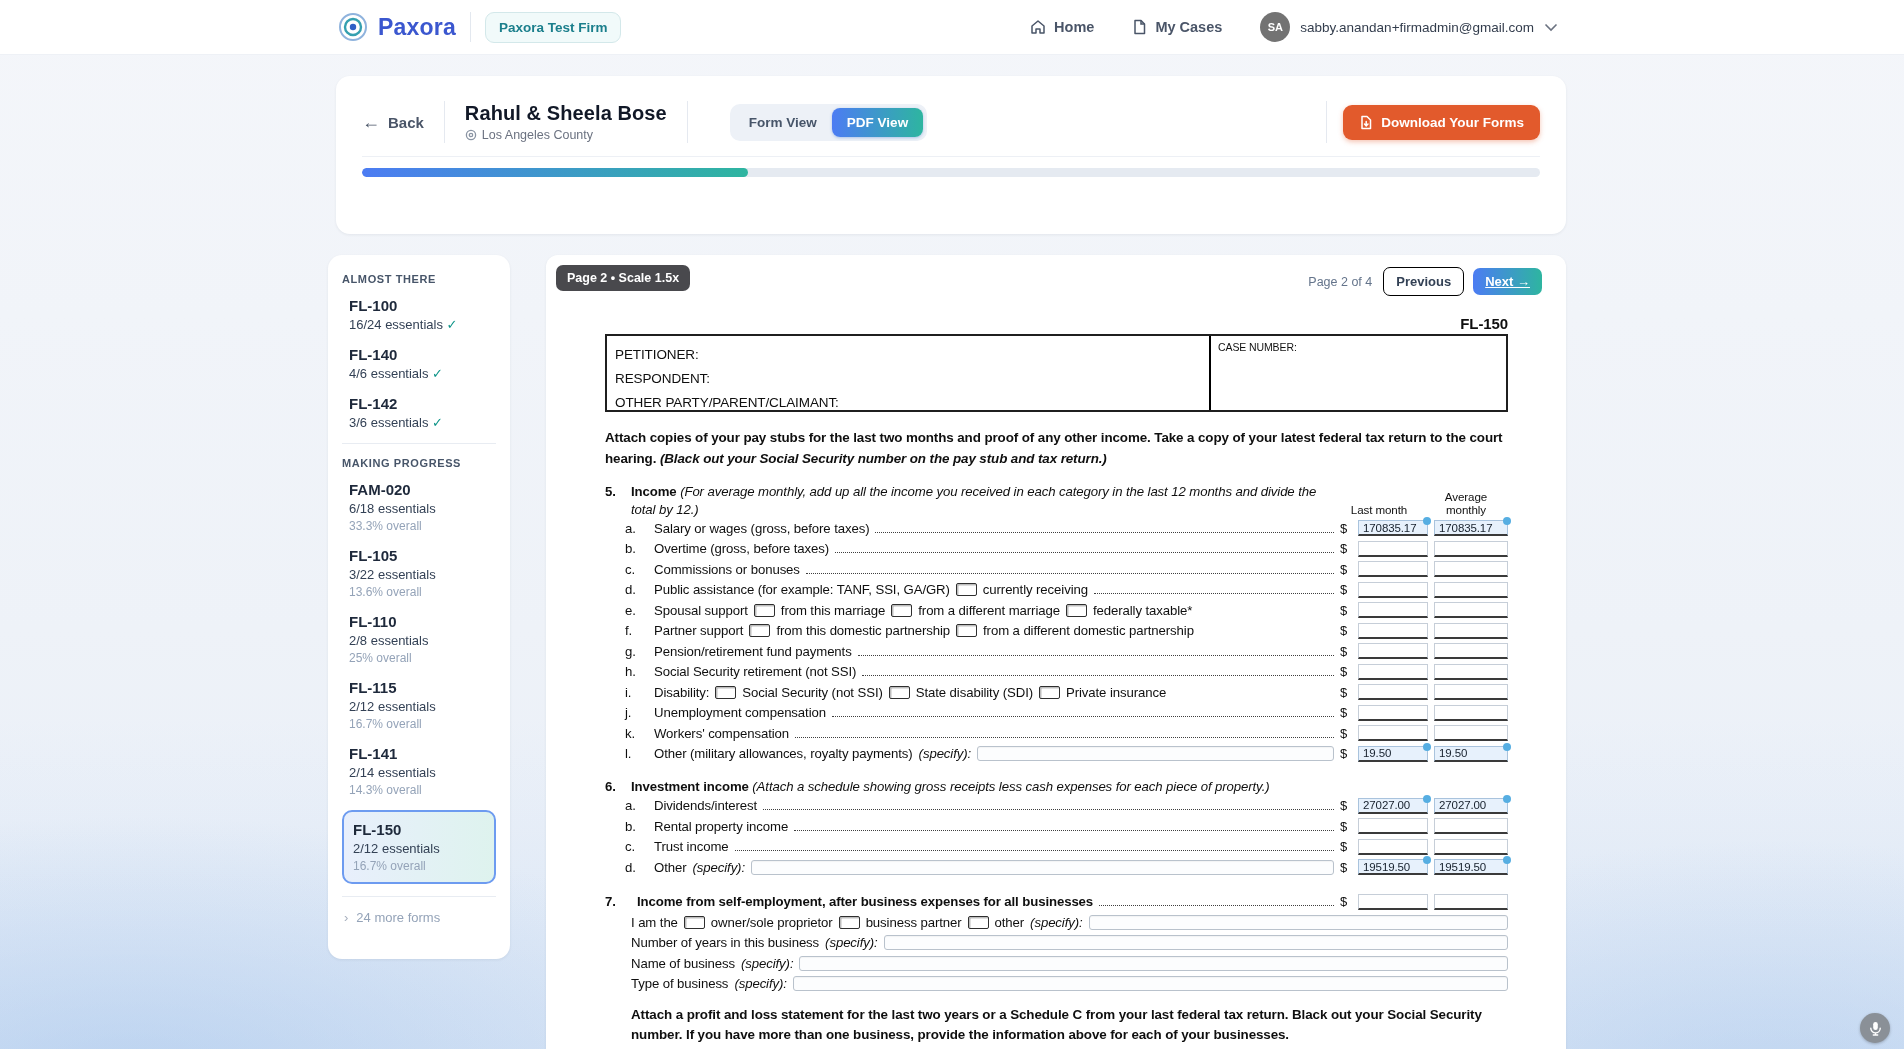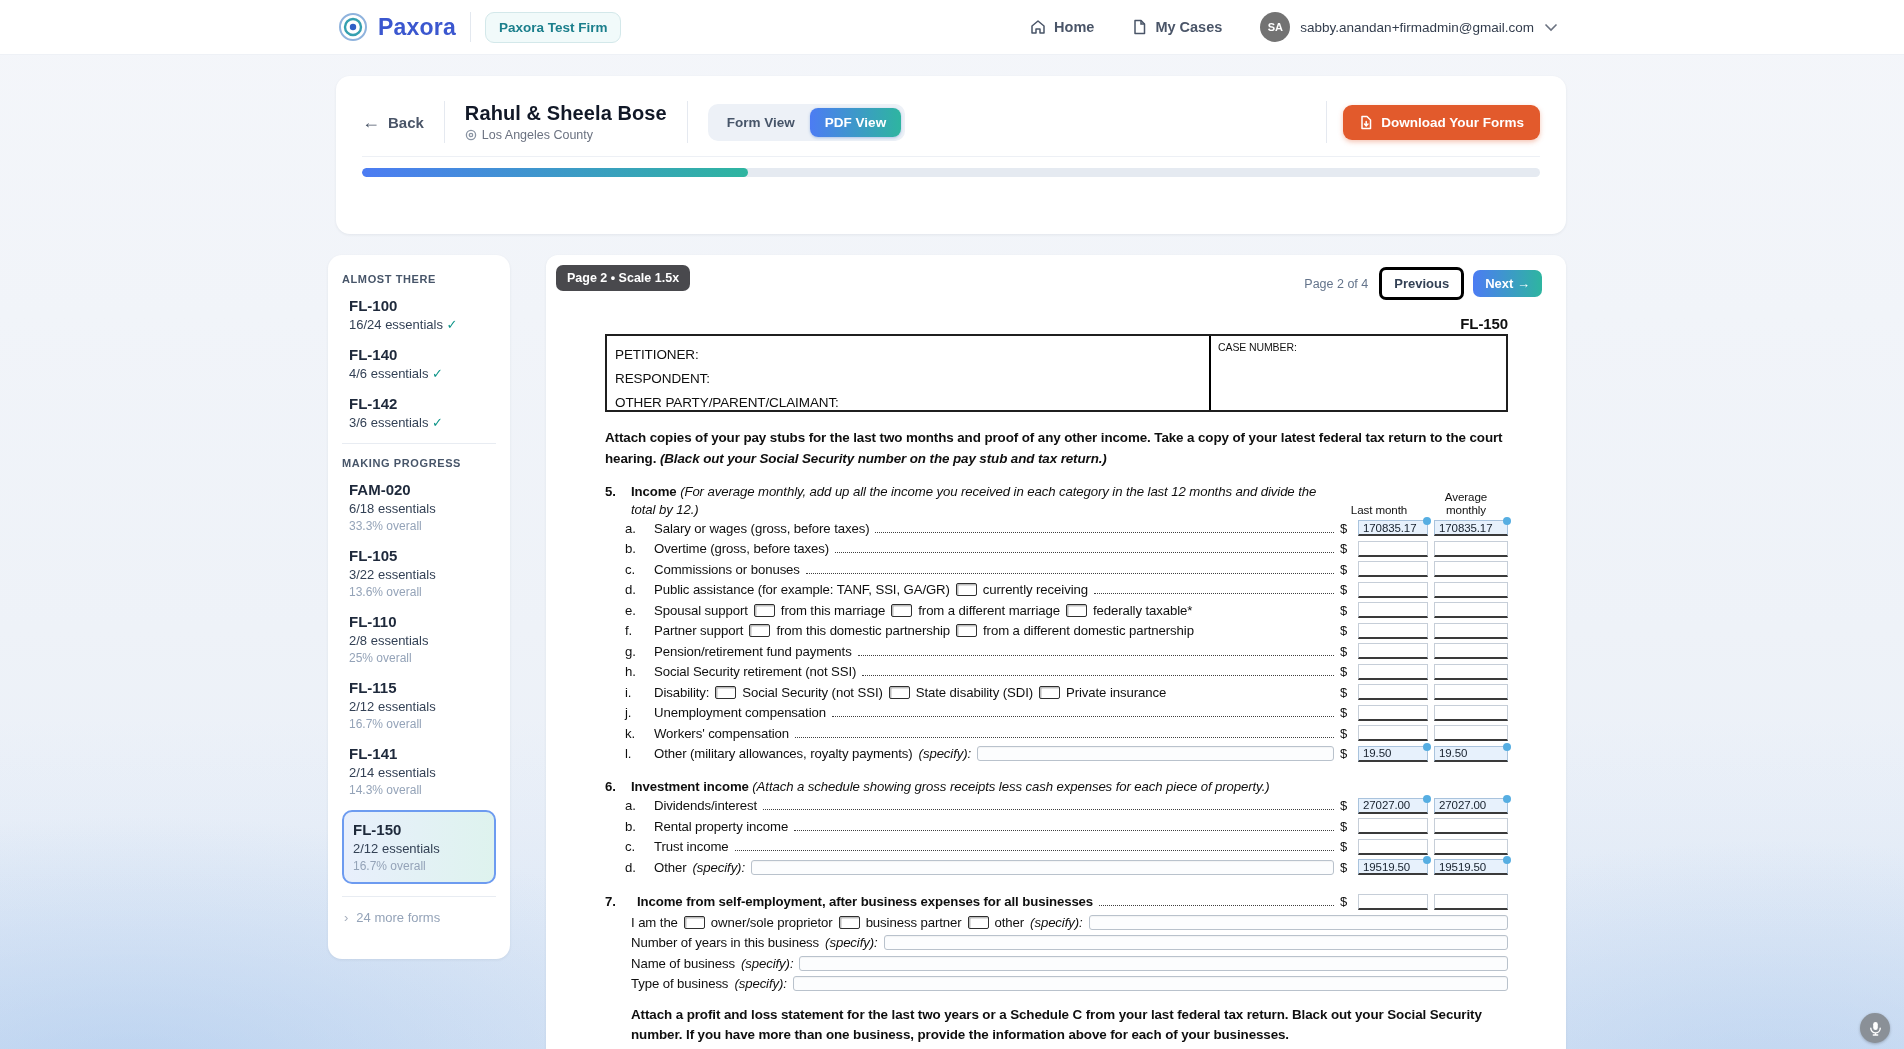--- a/index.html
+++ b/index.html
@@ -35,21 +35,21 @@
   
   .header-card { position:absolute; z-index:1; left:336px; top:76px; width:1230px; height:158px; background:#fff;
     border-radius:14px; box-shadow:0 1px 3px rgba(30,41,59,.07); padding:18px 26px 0 26px; }
   .hrow1 { display:flex; align-items:center; height:56px; }
   .back-btn { display:flex; align-items:center; gap:8px; color:#4a5568; font-size:15px; font-weight:600; cursor:pointer; }
   .back-arrow { font-size:18px; line-height:1; color:#4a5568; }
   .vdiv { width:1px; height:42px; background:#e5e9f0; margin:0 20px; }
   .title-block { display:flex; flex-direction:column; gap:3px; }
   .case-title { font-size:20px; font-weight:700; color:#111827; letter-spacing:.1px; }
   .county { display:flex; align-items:center; gap:5px; font-size:12.5px; color:#6b7280; }
-  .view-toggle { background:#edf1f7; border-radius:10px; padding:4px; display:flex; }
+  .view-toggle { background:#edf1f7; border-radius:10px; padding:4px; display:flex; margin-left:22px; }
   .toggle-btn { padding:7px 15px; font-size:13.5px; font-weight:600; color:#475569; border-radius:8px; cursor:pointer; }
   .toggle-btn.active { background:linear-gradient(90deg,#4c7cf3,#2eb5a0); color:#fff;
     box-shadow:0 1px 3px rgba(46,110,200,.35); }
   .hspacer { flex:1; }
   .vdiv.before-dl { margin:0 16px; }
   .download-btn { background:#e25a2c; color:#fff; font-size:13.5px; font-weight:700; border-radius:9px;
     padding:10px 16px; display:flex; align-items:center; gap:8px; cursor:pointer;
     box-shadow:0 2px 5px rgba(226,90,44,.35); }
   .hdivider { height:1px; background:#edf0f5; margin-top:6px; }
   .progress-row { display:flex; align-items:center; gap:8px; margin-top:13px; font-size:14px; }
@@ -74,24 +74,24 @@
   .more-forms { display:flex; align-items:center; gap:8px; color:#94a3b8; font-size:13px; margin:2px 0 0 2px; cursor:pointer; }
   .more-chev { font-size:13px; color:#a6afbd; }
 
   
   .main-card { position:absolute; z-index:1; left:546px; top:255px; width:1020px; height:794px; background:#fff;
     border-radius:12px 12px 0 0; box-shadow:0 1px 3px rgba(30,41,59,.07); }
   .page-badge { position:absolute; left:10px; top:10px; background:rgba(58,58,62,.92); color:#fff;
     font-size:12.5px; font-weight:600; padding:6px 11px; border-radius:7px; }
   .pager { position:absolute; right:24px; top:12px; display:flex; align-items:center; gap:9px; }
   .page-indicator { color:#64748b; font-size:12.5px; margin-right:2px; }
-  .btn-prev { background:#fff; border:3px solid #000000; color:#334155; font-size:13px; font-weight:600;
+  .btn-prev { background:#fff; border:1px solid #000000; color:#334155; font-size:13px; font-weight:600;
     border-radius:7px; padding:6px 12px; cursor:pointer; }
   .btn-next { background:linear-gradient(90deg,#4c7cf3,#2eb5a0); color:#fff; font-size:13px; font-weight:600;
-    border-radius:7px; padding:6px 12px; cursor:pointer; }
+    border-radius:7px; padding:6px 12px; cursor:pointer;text-decoration:underline; }
 
   
   .pdf-form { position:absolute; left:59px; top:60px; width:903px; color:#0f0f0f; font-size:13.2px; letter-spacing:-.1px; }
   .form-code { text-align:right; font-size:15px; font-weight:700; margin-bottom:2px; }
   .cap-table { display:flex; border:2px solid #1f1f1f; height:78px; }
   .cap-left { width:602px; padding:7px 8px; }
   .cap-lines { width:255px; }
   .cap-lines div { line-height:24px; font-size:13.5px; }
   .cap-right { flex:1; border-left:2px solid #000000; padding:5px 7px; font-size:10.5px; color:#111; }
   .intro { margin-top:15px; font-weight:700; font-size:13.4px; line-height:21px; }

